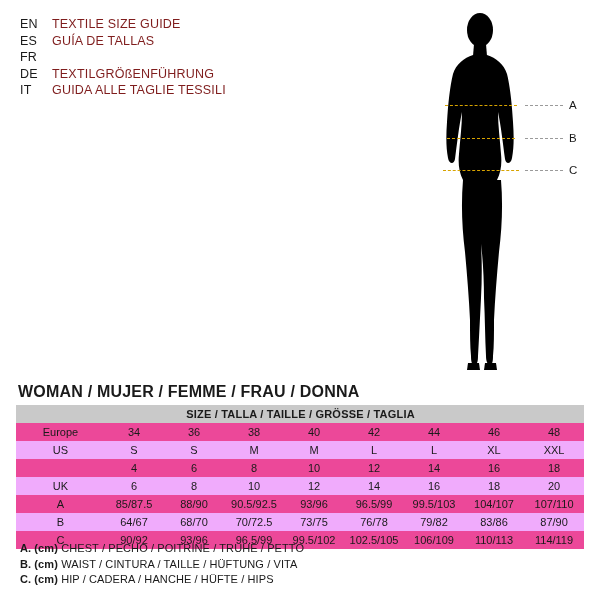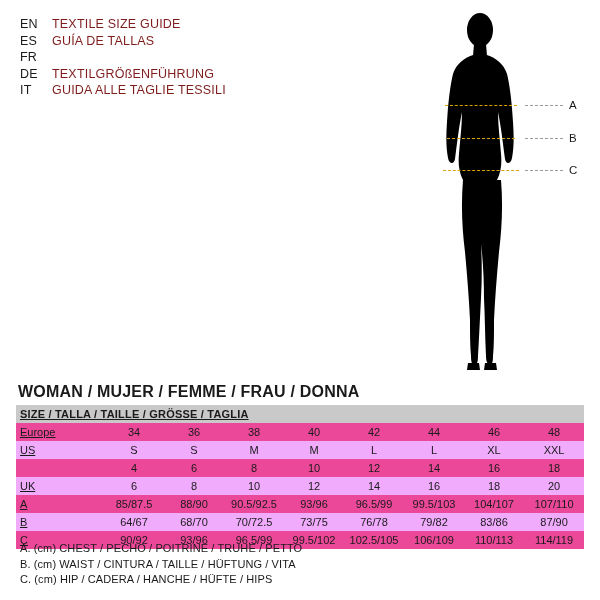--- a/index.html
+++ b/index.html
@@ -104,43 +104,42 @@
     font-size: 11px;
     letter-spacing: 0.2px;
   }
   .row-alt td {
     background: #ec4899;
   }
   .row-plain td {
     background: #f0abfc;
   }
   .col-label {
-    text-align: left;
+    text-align: center;
     padding-left: 4px !important;
-    text-decoration: underline;
   }
   .col-val {
     text-align: center;
   }
 
   
   .legend {
     position: absolute;
     left: 20px;
     top: 541px;
     width: 400px;
   }
   .legend-row {
     font-size: 11px;
     line-height: 15.5px;
     letter-spacing: 0.1px;
     color: #1a1a1a;
   }
   .legend-row b {
-    font-weight: normal;
+    font-weight: bold;
   }
 </style>
 </head>
 <body>
 
 <div class="page">
 
   <div class="lang-block">
     <div class="lang-row">
       <span class="lang-code">EN</span>

